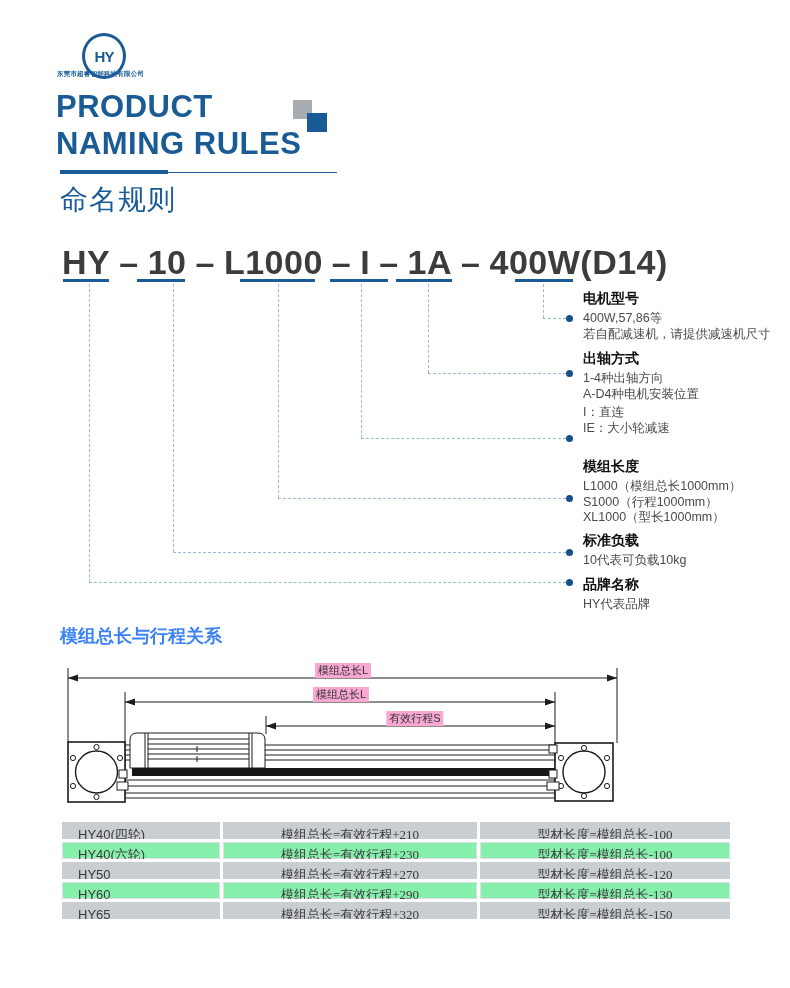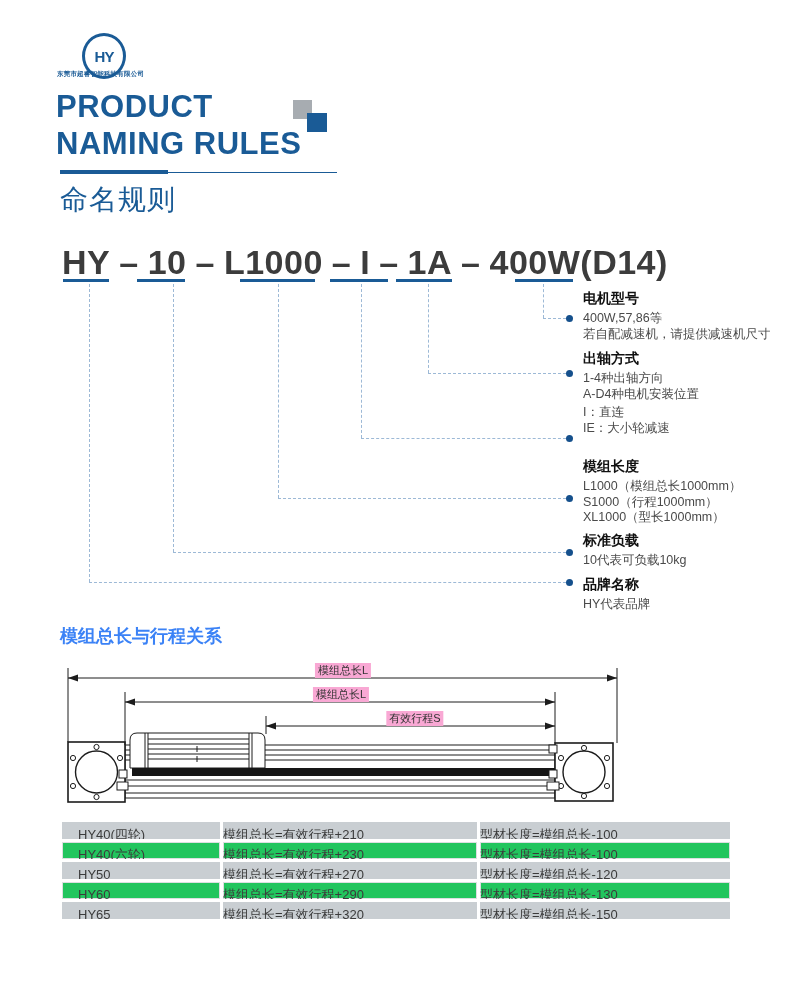--- a/index.html
+++ b/index.html
@@ -42,23 +42,23 @@
   .diagram{position:absolute;left:55px;top:650px;width:680px;height:165px;}
   .dim-label{position:absolute;transform:translateX(-50%);font-size:11px;color:#333;white-space:nowrap;background:#f9a8d4;padding:0 3px;}
   .dim-l{left:343px;top:663px;}
   .dim-xl{left:341px;top:687px;}
   .dim-s{left:415px;top:711px;}
   
   .spec-table{position:absolute;left:62px;top:822px;width:668px;
     display:grid;grid-template-columns:158px 254px 250px;gap:3px;background:#fff;}
   .cell{height:17px;line-height:25px;font-size:13px;color:#3b3b3b;overflow:hidden;white-space:nowrap;}
   .cell.c0{padding-left:16px;text-align:left;}
-  .cell.c1,.cell.c2{}
+  .cell.c1,.cell.c2{text-align:center;font-family:Liberation Serif, serif;}
   .row-gray{background:#c9ced2;}
-  .row-white{background:#22c55e;box-shadow:inset 0 0 0 1px #dcdfe1;}
+  .row-white{background:#86efac;box-shadow:inset 0 0 0 1px #dcdfe1;}
 </style>
 </head>
 <body>
 
 <div id="page">
 
   <div class="logo">
     <span>HY</span>
   </div>
   <div class="company-name">东莞市超睿智能科技有限公司</div>

